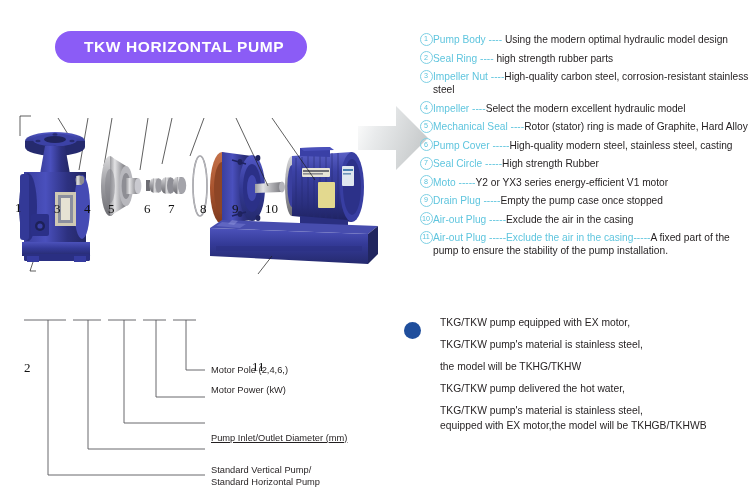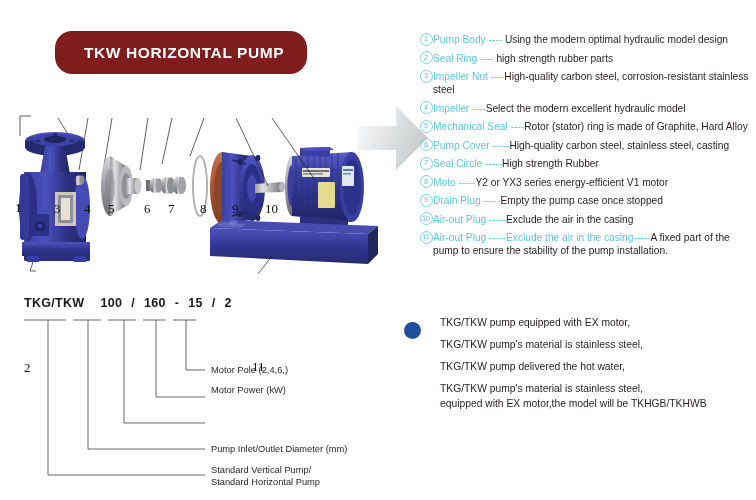--- a/index.html
+++ b/index.html
@@ -7,22 +7,22 @@
     width:756px;height:500px;
     background:#ffffff;
     font-family:"Liberation Sans", sans-serif;
     overflow:hidden;
     position:relative;
   }
   .stage{position:absolute;left:0;top:0;width:756px;height:500px;}
 
   
   .title-banner{
-    position:absolute;left:55px;top:31px;width:252px;height:43px;
-    background:#7f1d1d;border-radius:17px;
+    position:absolute;left:55px;top:31px;width:252px;height:32px;
+    background:#8b5cf6;border-radius:17px;
     display:flex;align-items:center;
   }
   .title-banner .t{
     color:#ffffff;font-size:15.5px;font-weight:bold;letter-spacing:.6px;
     margin-left:29px;
   }
 
   
   .diagram{position:absolute;left:0px;top:96px;width:400px;height:190px;}
   .dg-svg{position:absolute;left:0;top:0;}
@@ -342,21 +342,21 @@
       <div class="lg-text">
         <span class="lg-part">Mechanical Seal</span><span class="lg-part"> ----</span><span class="lg-desc">Rotor (stator) ring is made of Graphite, Hard Alloy</span>
       </div>
     </div>
 
     <div class="lg-row">
       <div class="lg-num">
           <span class="circ">6</span>
         </div>
       <div class="lg-text">
-        <span class="lg-part">Pump Cover</span><span class="lg-part"> -----</span><span class="lg-desc">High-quality carbon steel, stainless steel, casting</span>
+        <span class="lg-part">Pump Cover</span><span class="lg-part"> -----</span><span class="lg-desc">High-quality modern steel, stainless steel, casting</span>
       </div>
     </div>
 
     <div class="lg-row">
       <div class="lg-num">
           <span class="circ">7</span>
         </div>
       <div class="lg-text">
         <span class="lg-part">Seal Circle</span><span class="lg-part"> -----</span><span class="lg-desc">High strength Rubber</span>
       </div>
@@ -395,23 +395,20 @@
         </div>
       <div class="lg-text">
         <span class="lg-part">Air-out Plug</span><span class="lg-part"> -----</span><span class="lg-desc-cyan">Exclude the air in the casing-----</span><span class="lg-desc">A fixed part of the pump to ensure the stability of the pump installation.</span>
       </div>
     </div>
 
   </div>
 
   <div class="model">
 
-    <div class="mc-code">
-      <span>TKG/TKW</span><span style="width:16px"></span><span>100</span><span style="width:9px"></span><span>/</span><span style="width:9px"></span><span>160</span><span style="width:9px"></span><span>-</span><span style="width:9px"></span><span>15</span><span style="width:9px"></span><span>/</span><span style="width:9px"></span><span>2</span>
-    </div>
 
     <svg class="mc-svg" width="400" height="208" viewBox="0 0 400 208">
       <g stroke="#58585b" stroke-width="0.9" fill="none">
 
         <path d="M24 28 L66 28"></path>
         <path d="M73 28 L101 28"></path>
         <path d="M108 28 L136 28"></path>
         <path d="M143 28 L166 28"></path>
         <path d="M173 28 L196 28"></path>
 
@@ -422,29 +419,30 @@
         <path d="M124 28 L124 131 L205 131"></path>
 
         <path d="M88 28 L88 157 L205 157"></path>
 
         <path d="M48 28 L48 183 L205 183"></path>
       </g>
     </svg>
 
     <div class="mc-label" style="left:211px; top:72px;">Motor Pole (2,4,6,)</div>
     <div class="mc-label" style="left:211px; top:92px;">Motor Power  (kW)</div>
-    <div class="mc-label" style="left:211px; top:151px;">Pump Inlet/Outlet Diameter (mm)</div>
+    <div class="mc-label" style="left:211px; top:140px;text-decoration:underline;">Pump Inlet/Outlet Diameter (mm)</div>
     <div class="mc-label" style="left:211px; top:172px;">Standard Vertical  Pump/</div>
     <div class="mc-label" style="left:211px; top:184px;">Standard  Horizontal Pump</div>
   </div>
 
   <div class="notes">
     <div class="notes-dot"></div>
     <div class="notes-body">
       <div class="nt-line">TKG/TKW pump equipped with EX motor,</div>
       <div class="nt-line">TKG/TKW pump's material is stainless steel,</div>
+      <div class="nt-line">the model will be TKHG/TKHW</div>
       <div class="nt-line">TKG/TKW pump delivered the hot water,</div>
       <div class="nt-line tight">TKG/TKW pump's material is stainless steel,</div>
       <div class="nt-line"><span>equipped with EX motor,the model will be </span><span class="nt-b">TKHGB/TKHWB</span></div>
     </div>
   </div>
 
 </div>
 
 </body></html>

